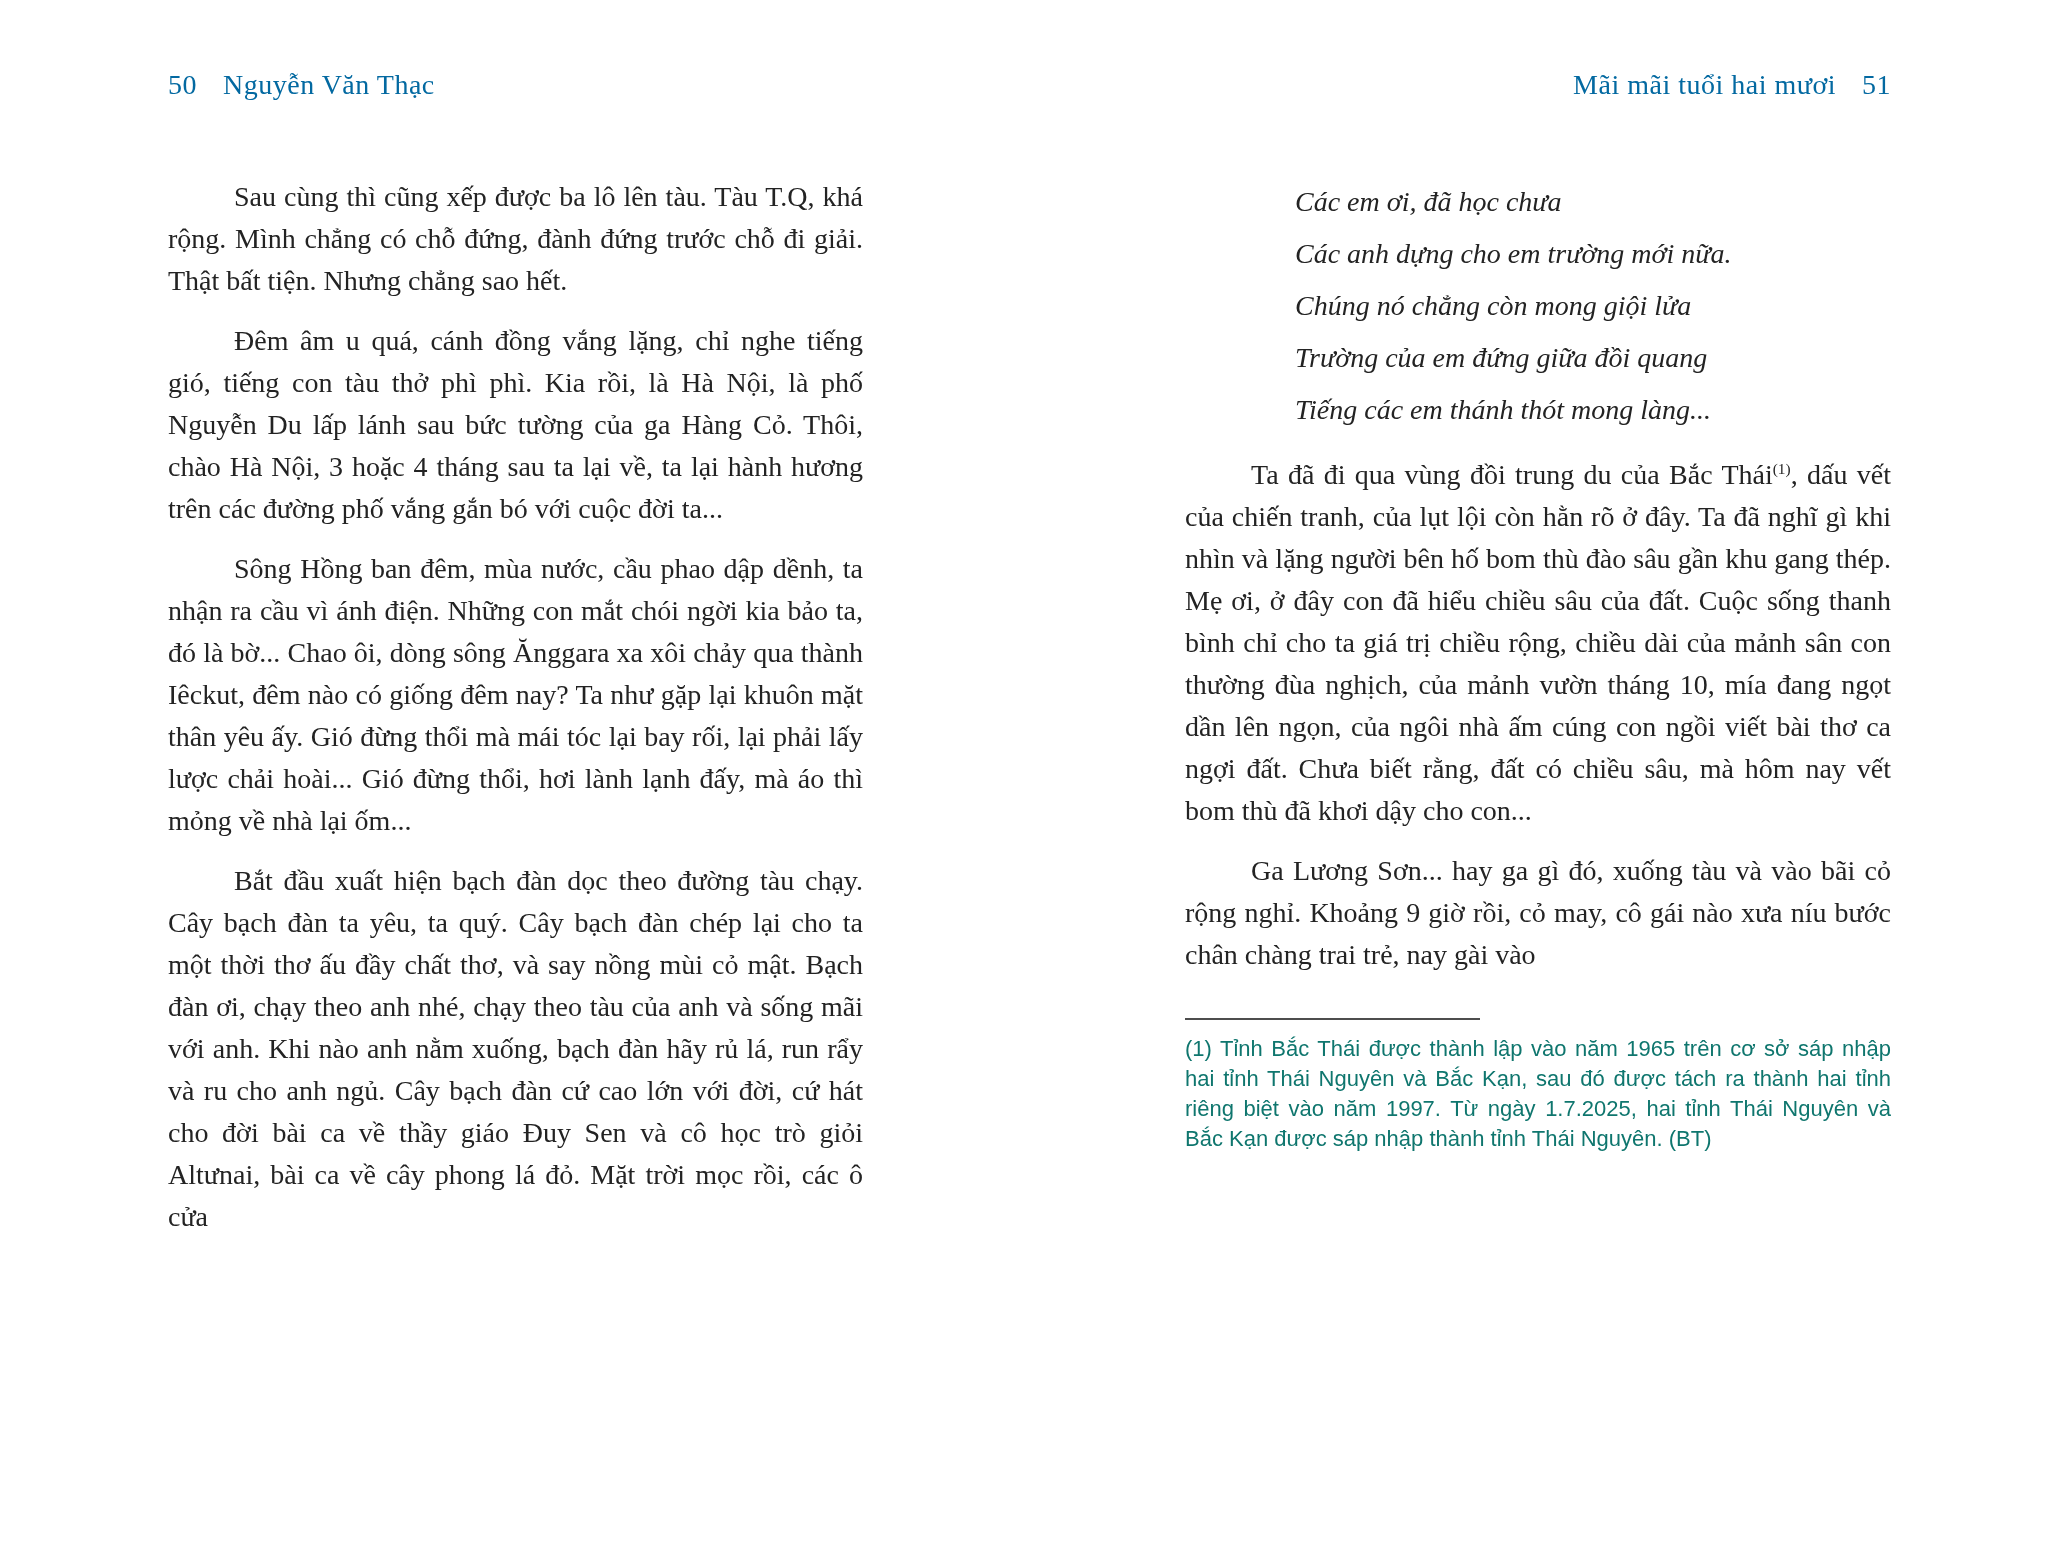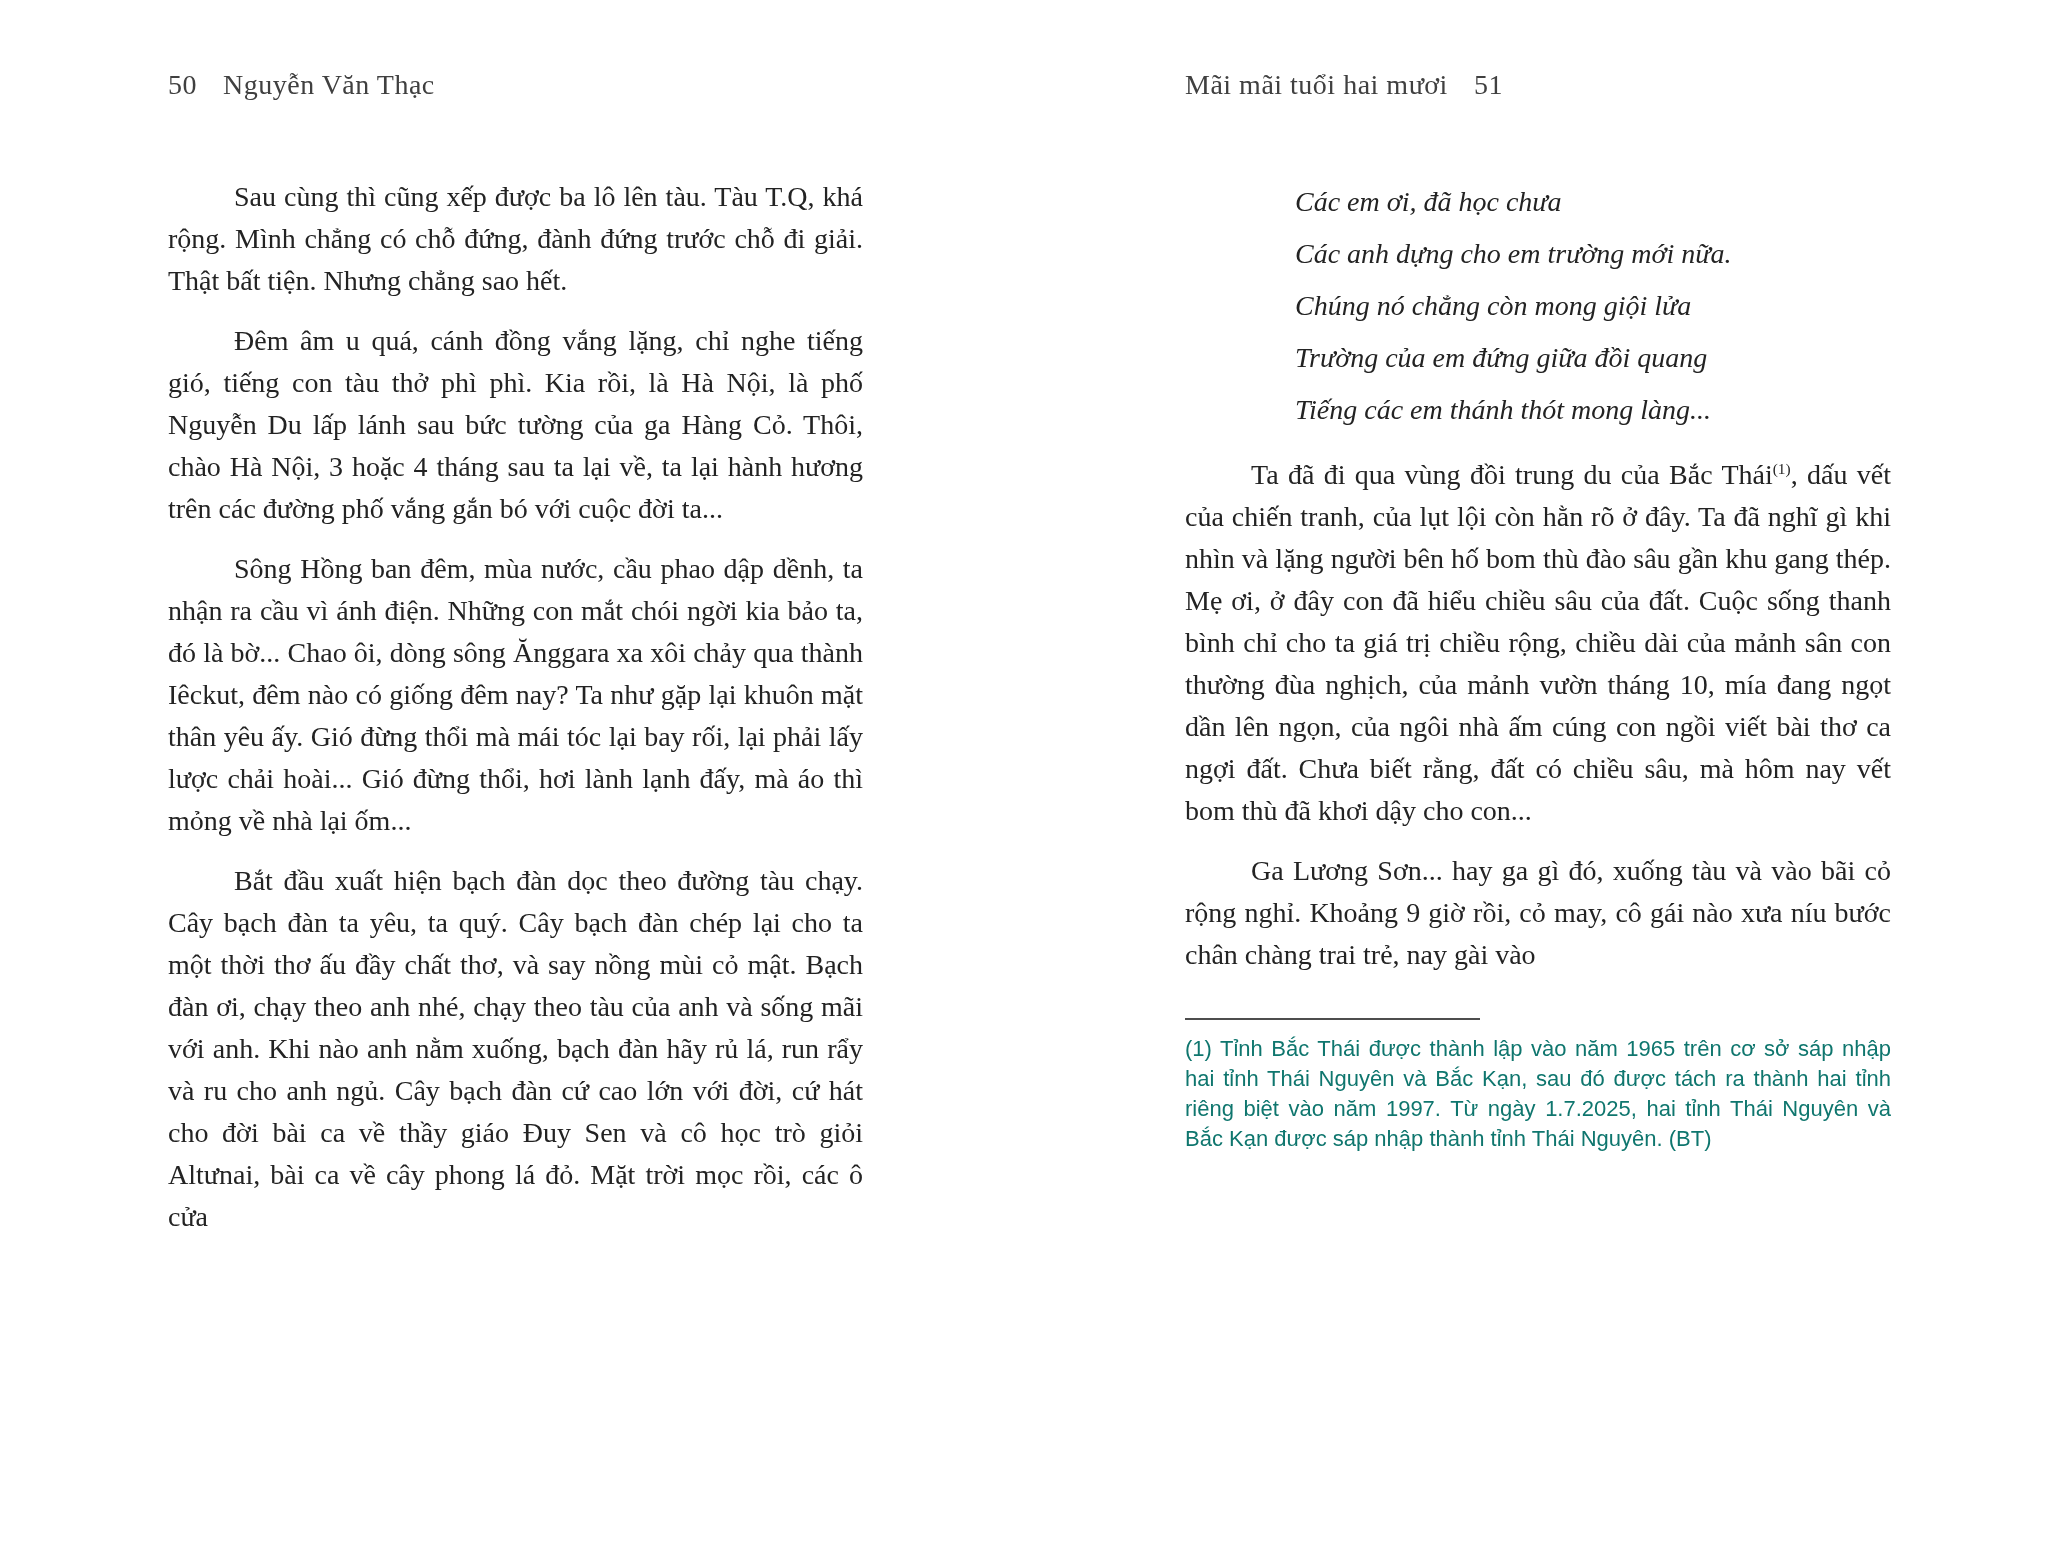--- a/index.html
+++ b/index.html
@@ -18,25 +18,25 @@
   .page {
     position: absolute;
     top: 68px;
   }
   .page-left  { left: 168px;  width: 695px; }
   .page-right { left: 1185px; width: 706px; }
 
   .running-header {
     font-size: 28px;
     line-height: 34px;
-    color: #404040;
+    color: #0369a1;
     letter-spacing: 0.5px;
     white-space: nowrap;
   }
-  .running-header.right { text-align: left; }
+  .running-header.right { text-align: right; }
   .rh-num   { display: inline-block; }
   .rh-title { display: inline-block; }
   .page-left  .rh-num   { margin-right: 26px; }
   .page-right .rh-num   { margin-left: 26px; }
 
   .page-body {
     margin-top: 74px;
     font-size: 28px;
     line-height: 42px;
     text-align: justify;

